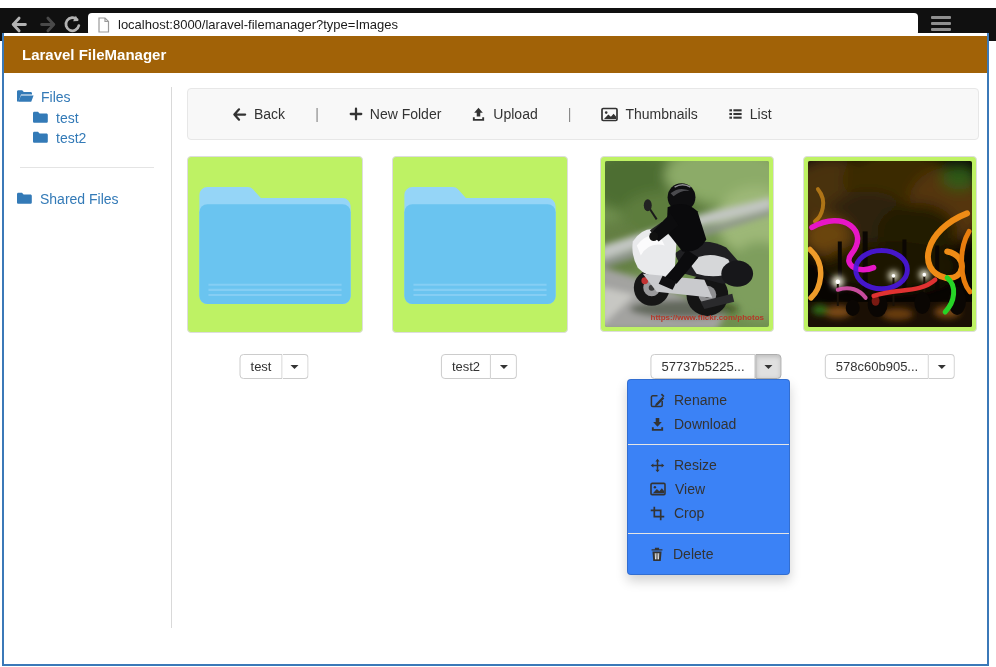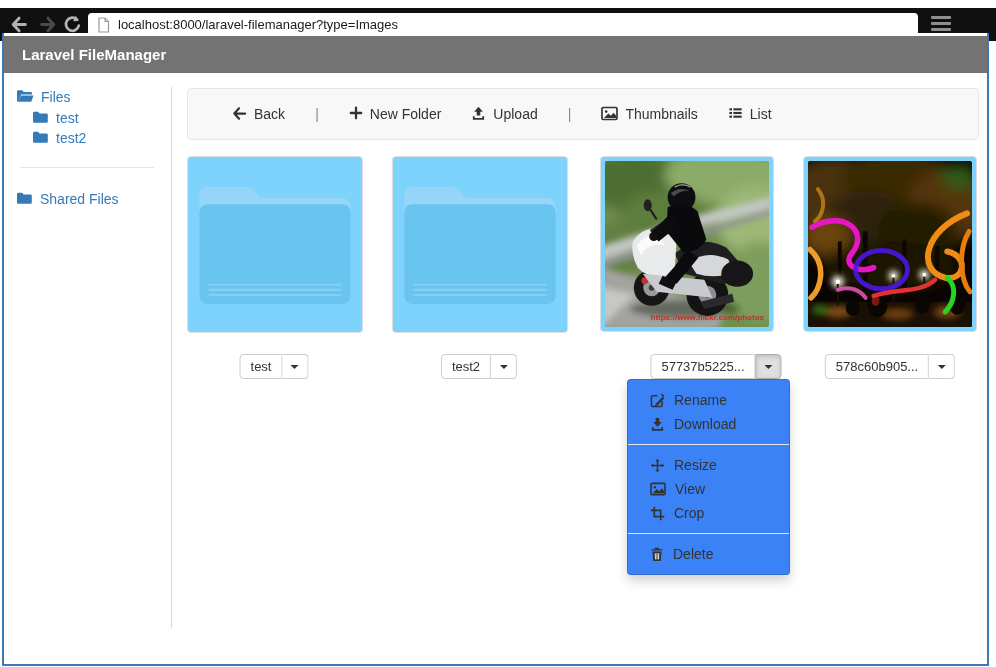--- a/index.html
+++ b/index.html
@@ -15,36 +15,36 @@
     border-radius:4px;display:flex;align-items:center;padding:0 9px;box-sizing:border-box;
   }
   .url-text{font-size:13px;color:#1b1b1b;margin-left:8px;white-space:nowrap;}
   .menu-btn{position:absolute;left:931px;top:8px;width:20px;cursor:pointer;}
   .menu-btn div{height:3px;background:#8f8f8f;margin-bottom:3px;border-radius:1px;}
   
   .page{
     position:absolute;left:2px;top:33px;width:987px;height:633px;box-sizing:border-box;
     background:#fff;border:2px solid #3b79b8;border-top:none;
   }
-  .navbar{margin-top:3px;height:37px;background:#737373;display:flex;align-items:center;padding-left:18px;}
+  .navbar{margin-top:3px;height:37px;background:#a16207;display:flex;align-items:center;padding-left:18px;}
   .navbar-title{color:#fff;font-weight:bold;font-size:15px;}
   
   .side-row{position:absolute;display:flex;gap:7px;color:#337ab7;font-size:14px;cursor:pointer;white-space:nowrap;}
   .side-divider{position:absolute;left:16px;top:134px;width:134px;border-top:1px solid #e4e4e4;}
   .side-vline{position:absolute;left:167px;top:54px;width:1px;height:541px;background:#d9d9d9;}
   
   .toolbar{
     position:absolute;left:183px;top:55px;width:792px;height:52px;box-sizing:border-box;
     background:#f8f8f8;border:1px solid #e7e7e7;border-radius:4px;
     display:flex;align-items:center;padding-left:44px;gap:30px;color:#333;font-size:14px;
   }
-  .tbtn{display:flex;align-items:flex-start;gap:7px;cursor:pointer;}
+  .tbtn{display:flex;align-items:center;gap:7px;cursor:pointer;}
   .tsep{color:#8a8a8a;}
   
-  .card{position:absolute;top:123px;background:#7dd3fc;border:1px solid #ddd;border-radius:4px;box-sizing:border-box;cursor:pointer;}
+  .card{position:absolute;top:123px;background:#bef264;border:1px solid #ddd;border-radius:4px;box-sizing:border-box;cursor:pointer;}
   .card.folder{width:176px;height:177px;display:flex;justify-content:center;align-items:flex-start;padding-top:30px;}
   .card.photo{width:174px;height:176px;padding:4px;}
   .thumb{width:100%;height:100%;border-radius:2px;overflow:hidden;position:relative;}
   .thumb svg{display:block;width:100%;height:100%;}
   .watermark{position:absolute;right:5px;bottom:5px;font-size:8px;font-weight:bold;color:#b5382a;white-space:nowrap;}
   
   .btngroup{position:absolute;top:321px;display:inline-flex;height:25px;transform:translateX(-50%);}
   .btn-label{
     border:1px solid #ccc;border-radius:4px 0 0 4px;background:#fff;color:#333;
     font-size:13px;padding:0 10px;display:flex;align-items:center;cursor:pointer;white-space:nowrap;

